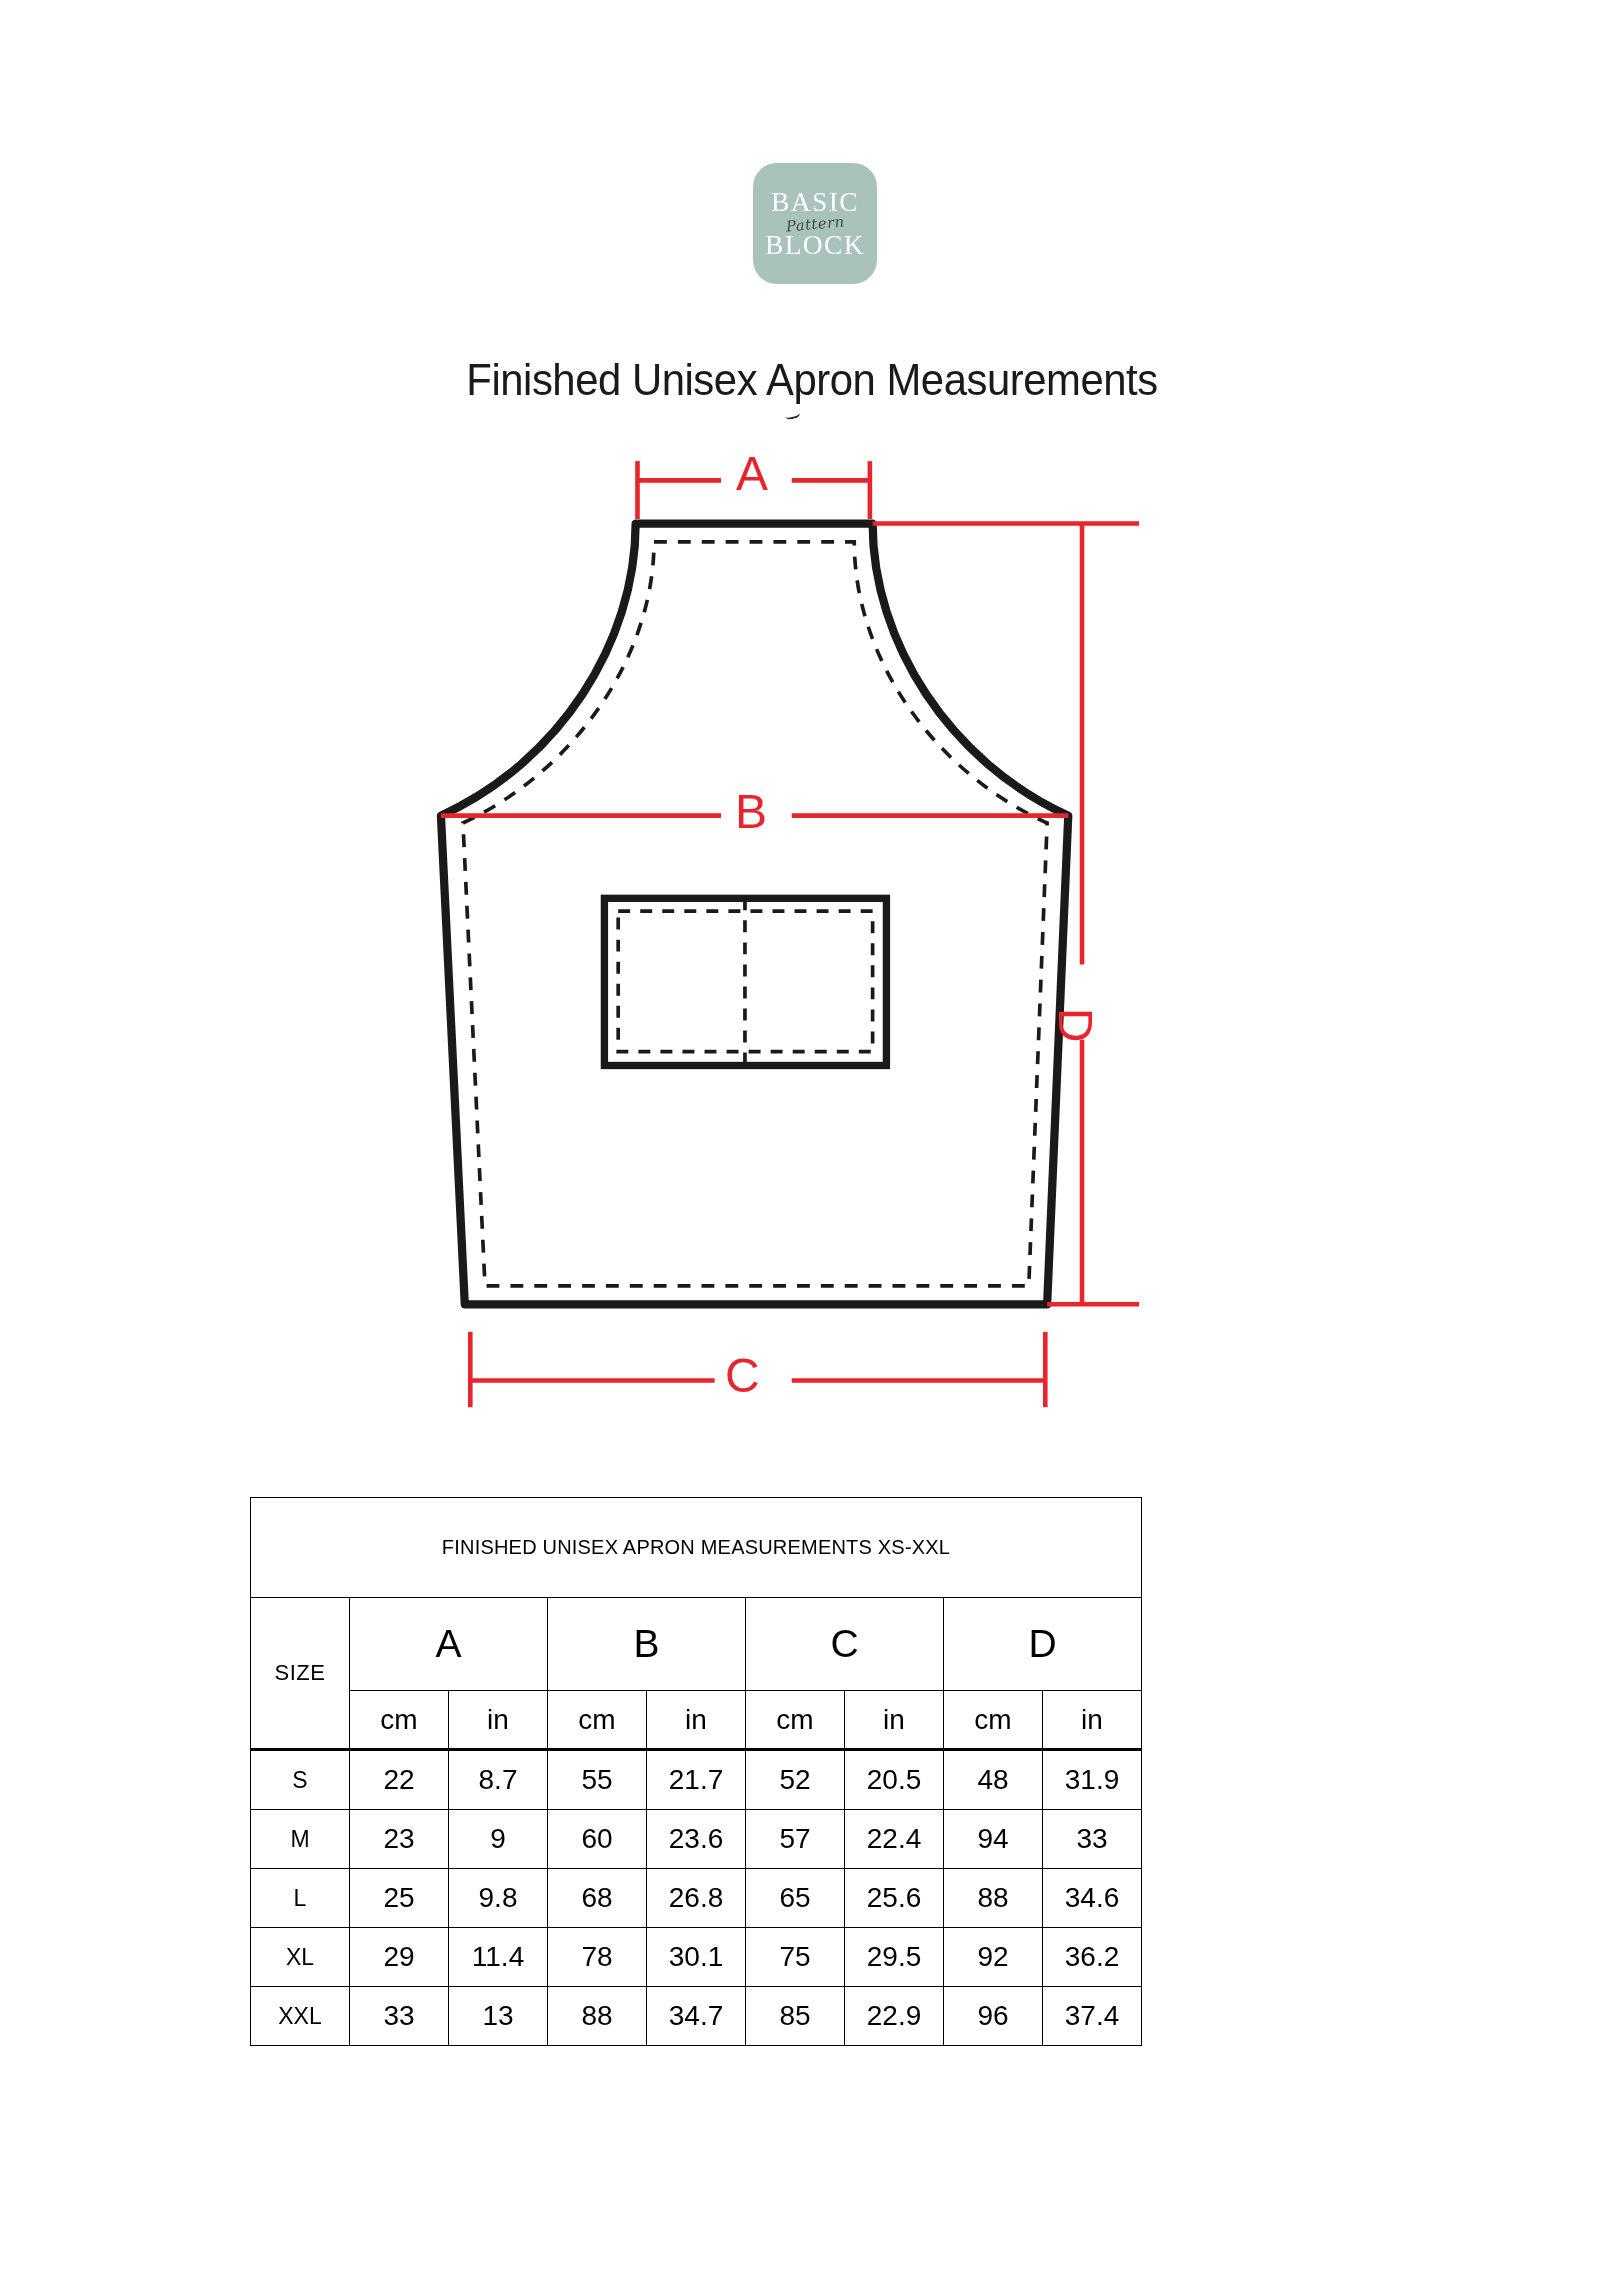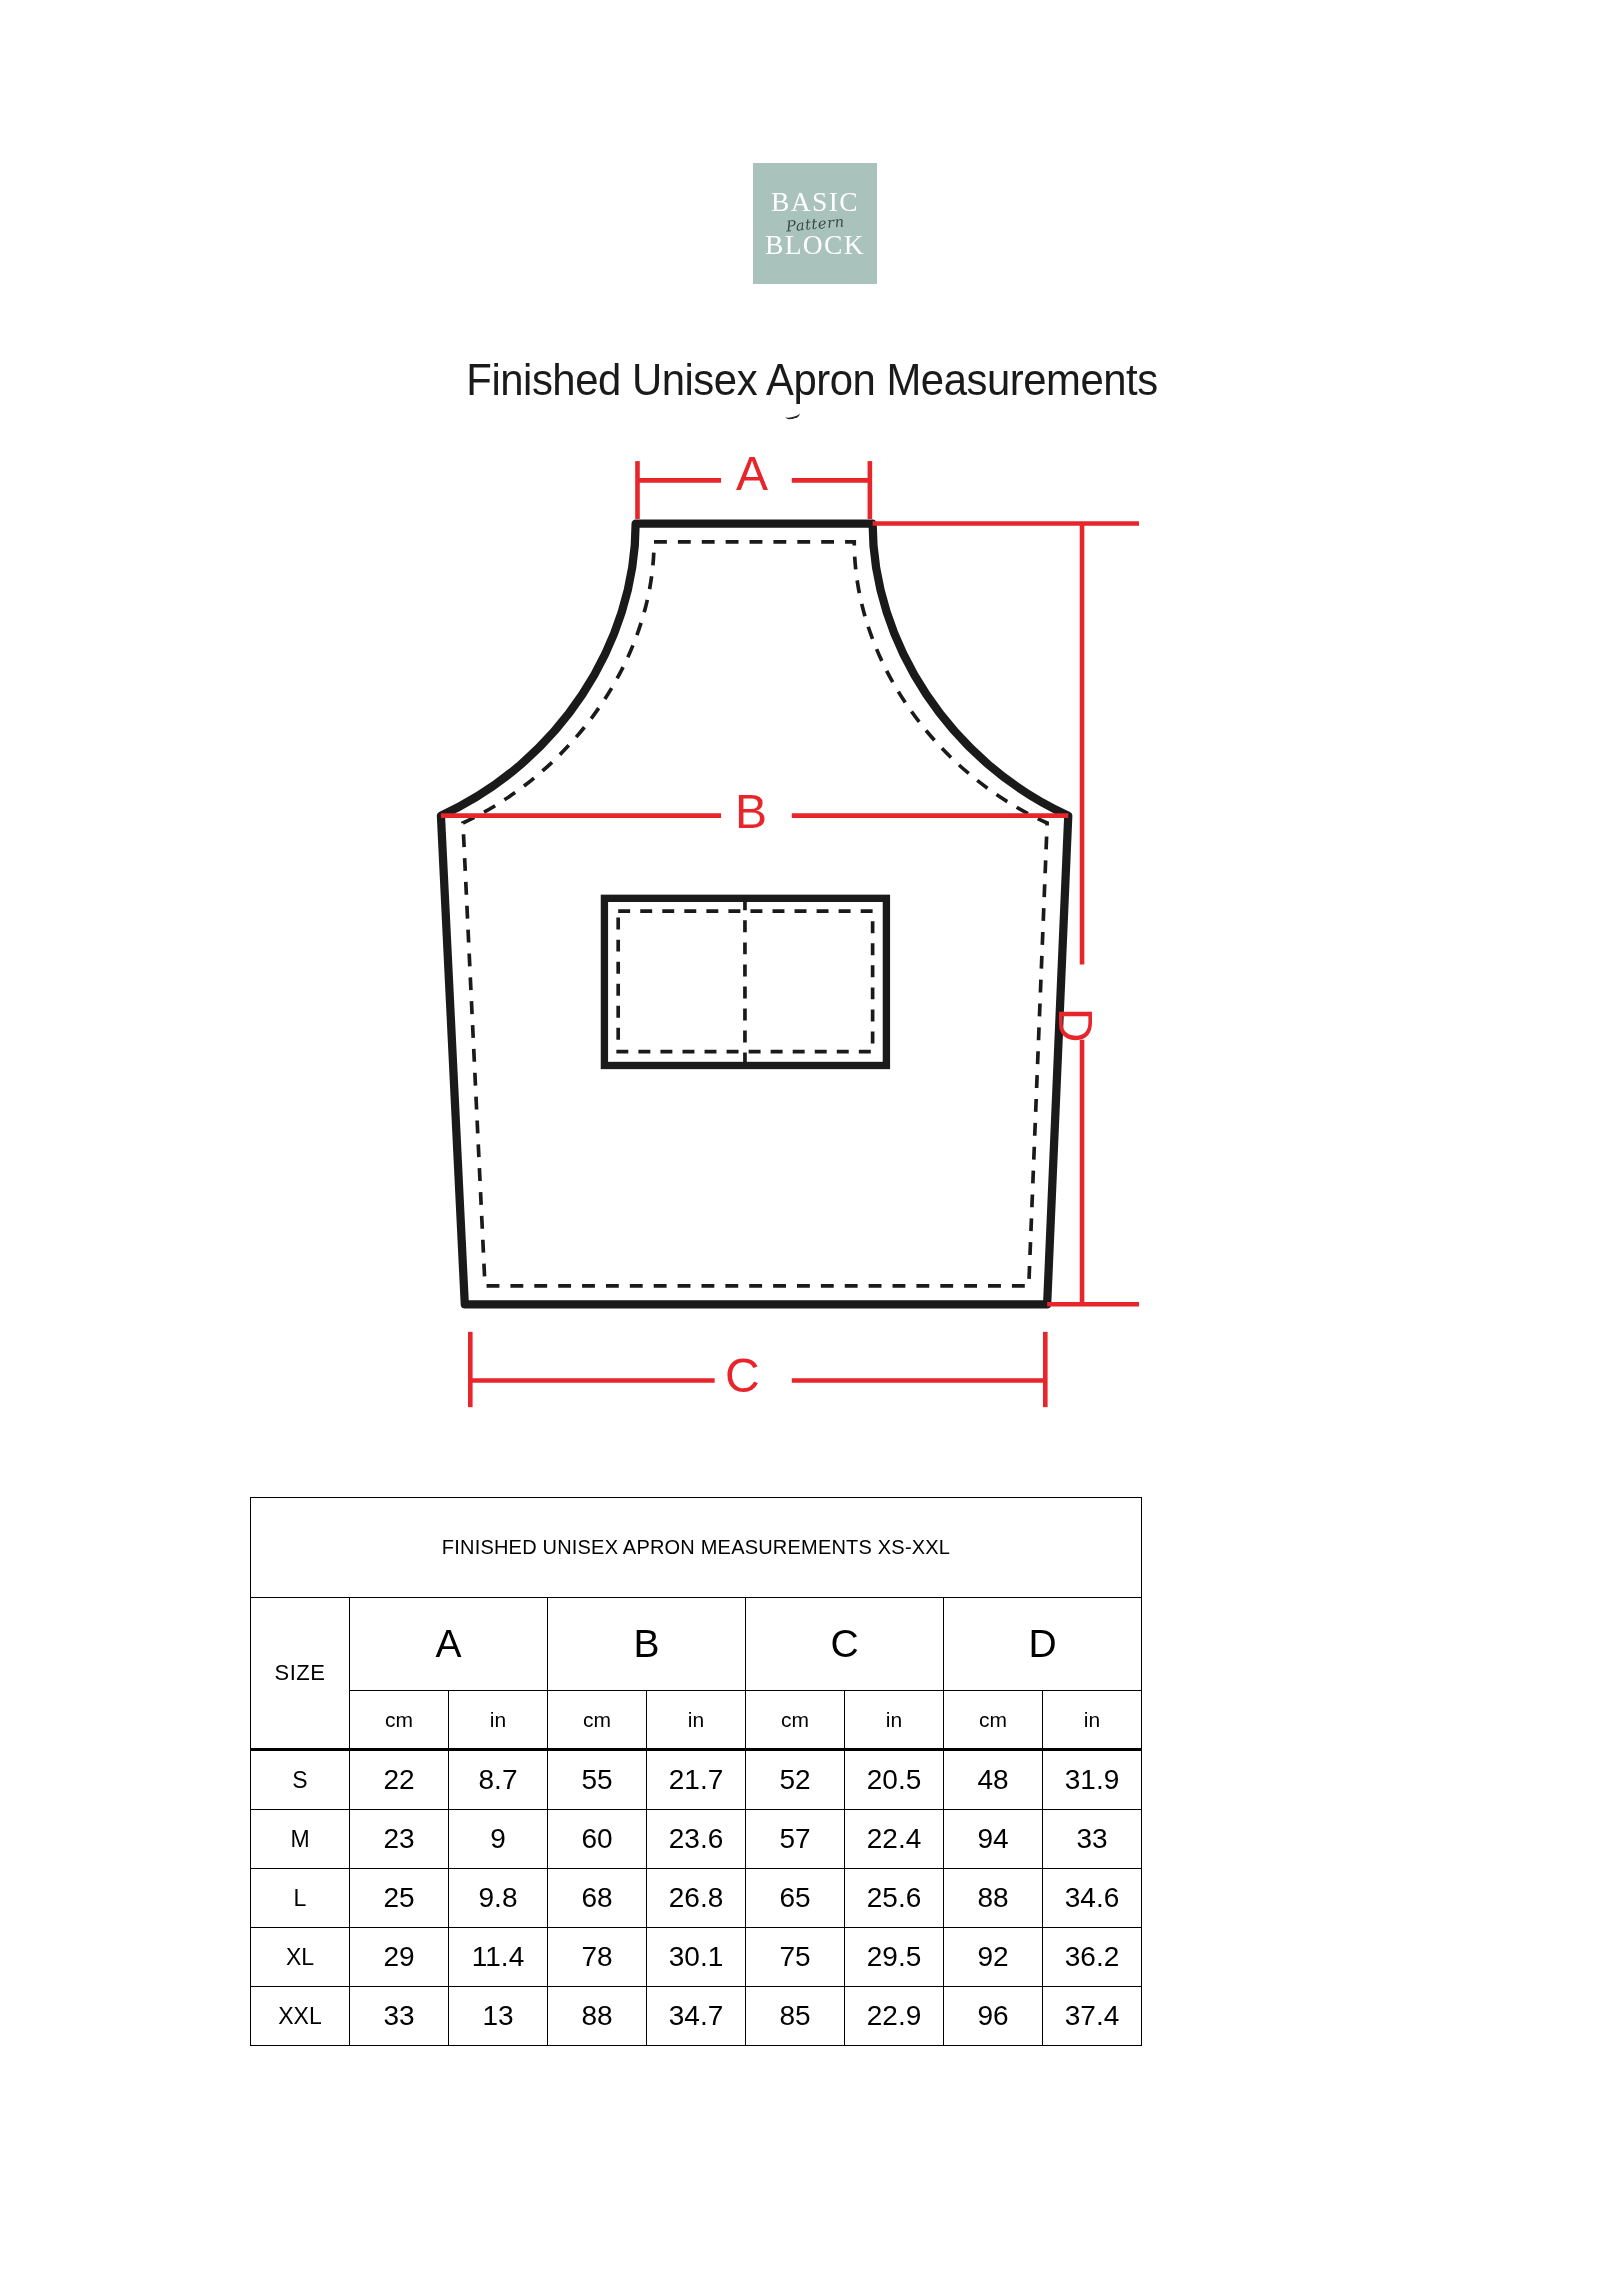--- a/index.html
+++ b/index.html
@@ -22,20 +22,21 @@
     left: 753px;
     top: 163px;
     width: 124px;
     height: 121px;
     background: #a9c2bb;
     display: flex;
     flex-direction: column;
     align-items: center;
     justify-content: center;
     overflow: hidden;
+    border-radius: 24px;
   }
   #logo-block .logo-line {
     font-family: "Liberation Serif", serif;
     color: #ffffff;
     font-size: 27.5px;
     letter-spacing: 1.4px;
     line-height: 1.0;
     font-weight: 400;
   }
   #logo-block .logo-top { margin-bottom: 1.8px; }
@@ -137,21 +138,21 @@
   }
   .letter-head-cell {
     font-size: 39px;
     font-weight: bold;
     height: 92px;
     vertical-align: top;
     padding-top: 13px;
   }
   .unit-cell {
     height: 57px;
-    font-size: 21px;
+    font-size: 28px;
   }
   .unit-cell.cm { background: #c8c8c8; }
   .data-row td { height: 58px; font-size: 28px; }
   .data-row td.size-label { font-weight: bold; font-size: 23px; }
   .data-row td.cmcell { background: #c8c8c8; }
   .thick-top { border-top: 3.7px solid #000 !important; }
   .col-cm, .col-in { width: 122px; }
 </style>
 </head>
 <body>

